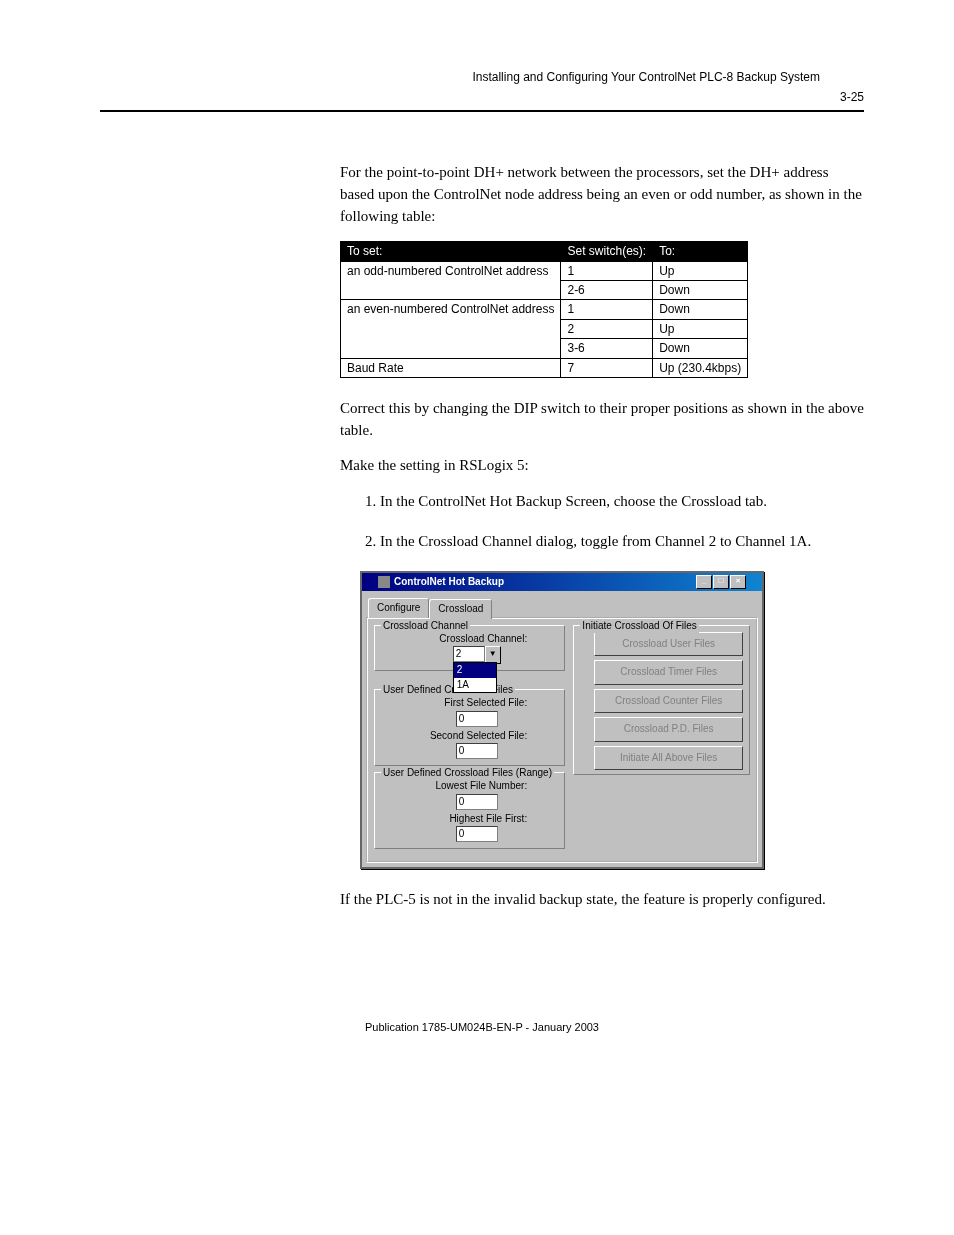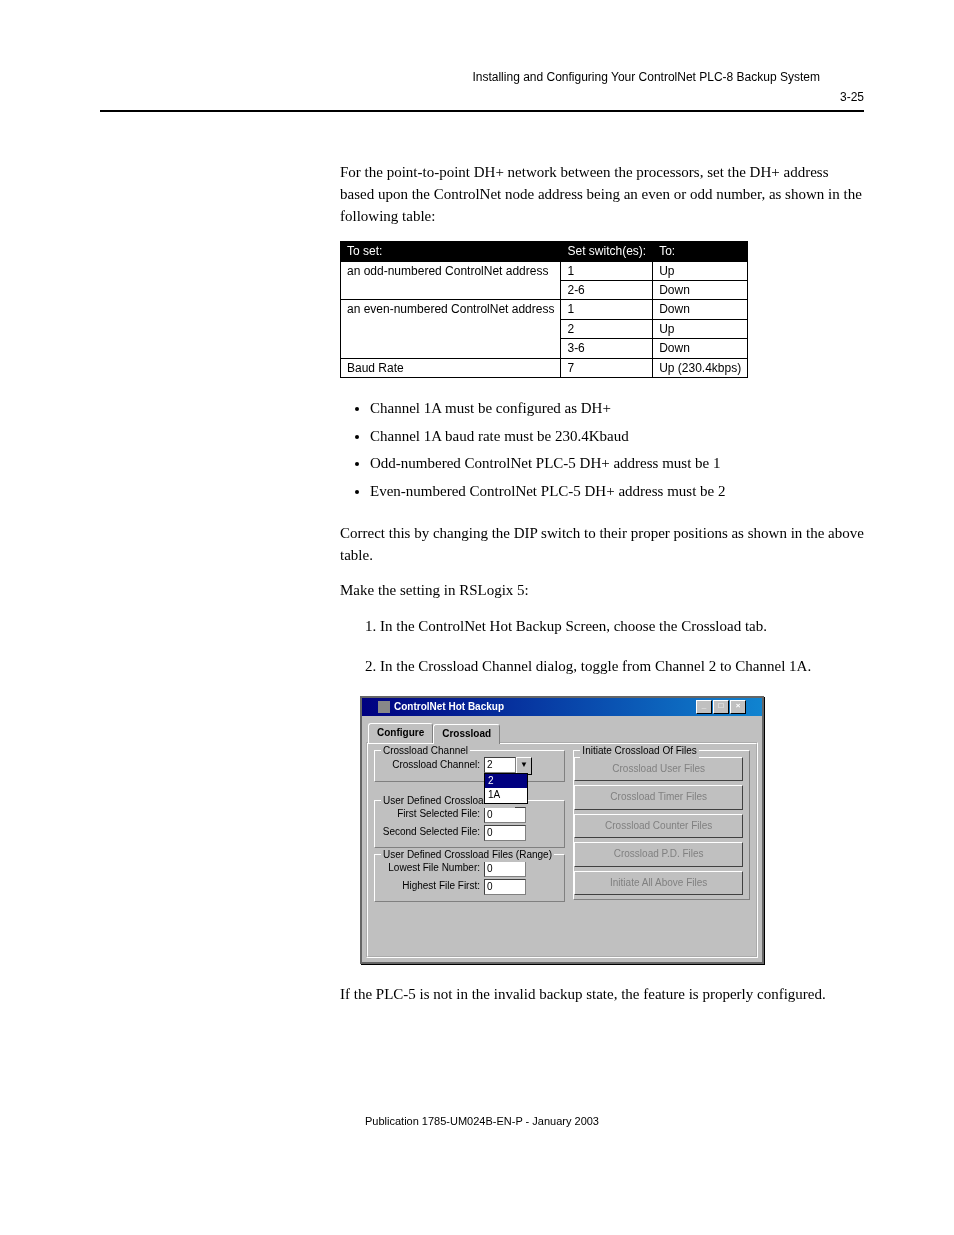--- a/index.html
+++ b/index.html
@@ -98,21 +98,20 @@
     font-size: 8px;
     text-align: center;
     line-height: 10px;
     font-family: Arial, sans-serif;
   }
   .tabs-bar {
     display:flex;
     margin: 6px 0 0 6px;
     position:relative;
     z-index:2;
-    font-weight:bold;
   }
   .tab {
     border: 1px solid #808080;
     border-bottom: none;
     padding: 2px 8px;
     background: #c0c0c0;
     font-size:10px;
     position: relative;
     top:1px;
     border-radius: 3px 3px 0 0;
@@ -123,39 +122,40 @@
     margin: 0 4px 4px 4px;
     border: 2px groove #fff;
     padding: 6px;
     min-height: 200px;
     display:flex;
     gap:8px;
   }
   .fieldset {
     border: 1px solid #808080;
     border-top-color:#fff; border-left-color:#fff;
-    padding: 6px 6px 4px 0;
+    padding: 6px 6px 4px 20px;
     margin-bottom: 6px;
     position:relative;
     font-size:10px;
   }
   .fieldset .legend {
     position:absolute;
     top:-7px;
     left:6px;
     background:#c0c0c0;
     padding:0 2px;
     font-size:10px;
   }
   .left-col { width: 52%; }
   .right-col { width: 48%; display:flex; flex-direction:column; gap:6px; }
   .form-row {
     display:flex;
     align-items:center;
     margin-bottom:2px;
+    flex-direction:column;
   }
   .form-row label { width: 105px; text-align:right; padding-right:4px; font-size:10px; }
   .small-input {
     width: 36px;
     height: 14px;
     background:#fff;
     border:1px solid #808080;
     border-top-color:#404040; border-left-color:#404040;
     font-size:10px;
     padding: 0 2px;
@@ -247,26 +247,20 @@
         </tr>
         <tr>
           <td>Baud Rate</td>
           <td>7</td>
           <td>Up (230.4kbps)</td>
         </tr>
       </tbody>
     </table>
 
 
-    <ul class="bullets">
-      <li>Channel 1A must be configured as DH+</li>
-      <li>Channel 1A baud rate must be 230.4Kbaud</li>
-      <li>Odd-numbered ControlNet PLC-5 DH+ address must be 1</li>
-      <li>Even-numbered ControlNet PLC-5 DH+ address must be 2</li>
-    </ul>
 
     <p class="indented-note">Correct this by changing the DIP switch to their proper positions as shown in the above table.</p>
 
     <p>Make the setting in RSLogix 5:</p>
 
     <ol class="steps">
       <li><span class="num"></span><span>In the ControlNet Hot Backup Screen, choose the Crossload tab.</span></li>
       <li><span class="num"></span><span>In the Crossload Channel dialog, toggle from Channel 2 to Channel 1A.</span></li>
     </ol>
 

